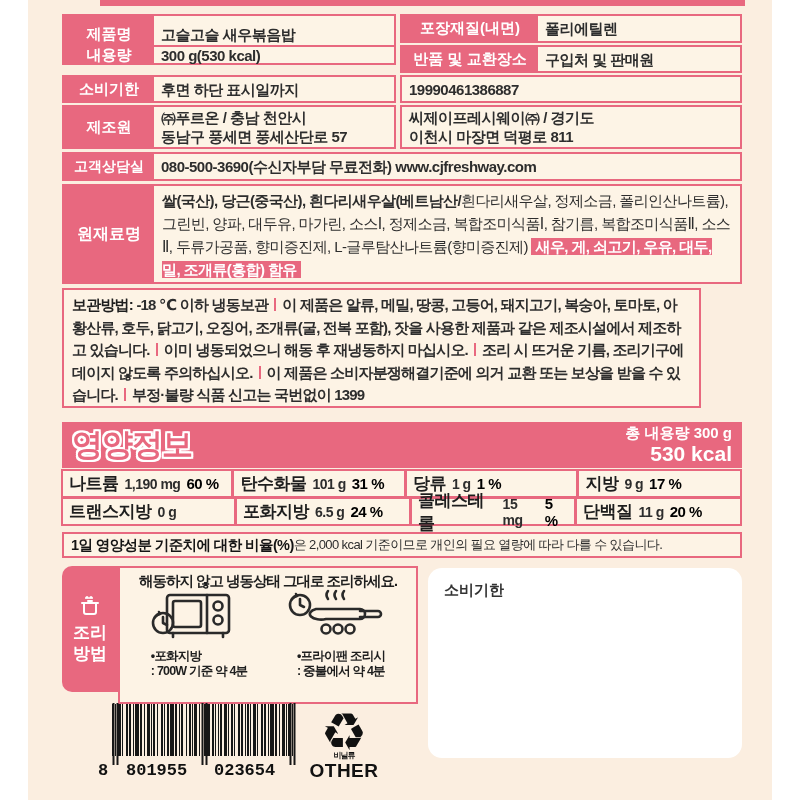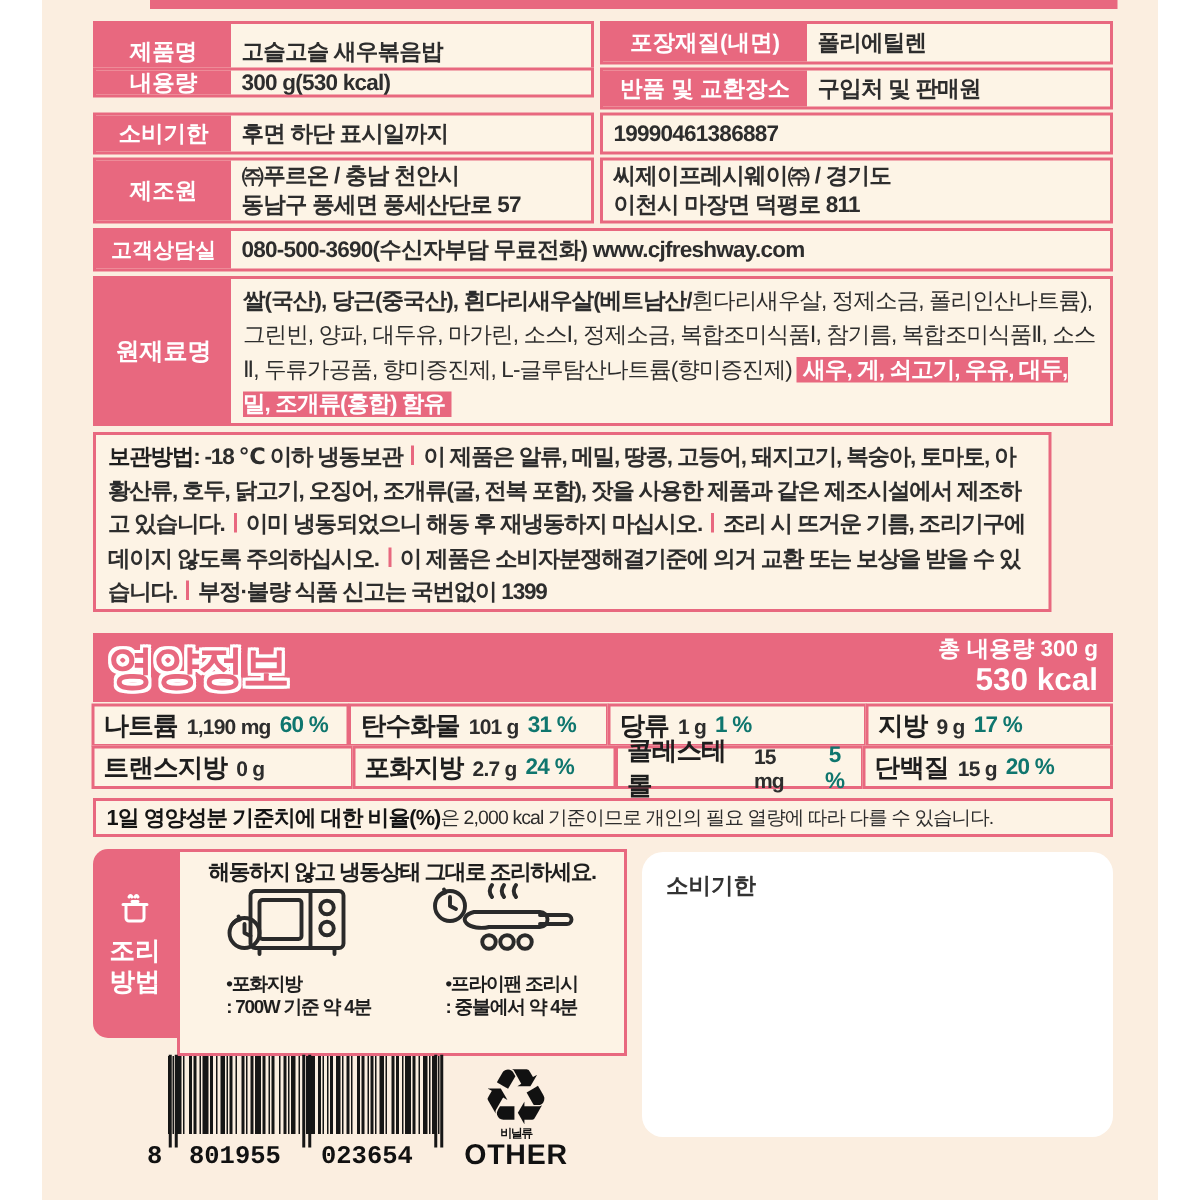--- a/index.html
+++ b/index.html
@@ -30,21 +30,21 @@
   #nut-title { font-size:31px; font-weight:bold; color:#e8687f; letter-spacing:-1px;
     text-shadow:-2px -2px 0 #fff,2px -2px 0 #fff,-2px 2px 0 #fff,2px 2px 0 #fff,0 -2px 0 #fff,0 2px 0 #fff,-2px 0 0 #fff,2px 0 0 #fff; }
   #nut-total { text-align:right; color:#fff; line-height:1.1; }
   #nut-total .t1 { font-size:15px; font-weight:bold; }
   #nut-total .t2 { font-size:21px; font-weight:bold; }
   #nut-table { position:absolute; left:62px; top:470px; width:680px; }
   .nrow { display:flex; }
   .ncell { border:2.5px solid #e8687f; background:#fdf4e6; height:29px; display:flex; align-items:center; padding:0 6px; gap:6px; margin:-1px 0 0 -1px; letter-spacing:-0.5px; }
   .ncell .nm { font-weight:bold; font-size:17px; color:#1e1e1e; }
   .ncell .am { font-size:14px; color:#2d2d2d; font-weight:600; }
-  .ncell .dv { font-weight:bold; font-size:15px; color:#0f766e;text-align:center; }
+  .ncell .dv { font-weight:bold; font-size:15px; color:#000000; }
   #nut-foot { position:absolute; left:62px; top:532px; width:680px; height:26px; border:2.5px solid #e8687f; background:#fdf3e5; display:flex; align-items:center; padding:0 7px; font-size:13px; color:#2d2d2d; letter-spacing:-0.6px; white-space:nowrap; }
   #nut-foot .b { font-weight:bold; font-size:14.5px; color:#141414; }
 
   
   #cook-tab { position:absolute; left:62px; top:566px; width:56px; height:126px; background:#e8687f; border-radius:10px 0 0 10px; display:flex; flex-direction:column; align-items:center; justify-content:center; gap:2px; color:#fff; }
   #cook-tab .vtxt { font-size:17px; font-weight:bold; line-height:19px; }
   #cook-box { position:absolute; left:118px; top:566px; width:300px; height:138px; border:2.5px solid #e8687f; background:#fdf3e5; padding:4px 6px; }
   #cook-head { font-size:14.5px; font-weight:bold; color:#1e1e1e; text-align:center; letter-spacing:-1px; white-space:nowrap; }
   #cook-icons { display:flex; justify-content:space-around; align-items:flex-end; height:52px; margin-top:2px; }
   #cook-lines { display:flex; justify-content:space-around; margin-top:4px; }
@@ -157,31 +157,31 @@
         </div>
     </div>
     <div class="nrow">
       <div class="ncell" style="width:175px;">
           <span class="nm">트랜스지방</span>
           <span class="am">0 g</span>
           <span class="dv"></span>
         </div>
       <div class="ncell" style="width:176px;">
           <span class="nm">포화지방</span>
-          <span class="am">2.7 g</span>
+          <span class="am">6.5 g</span>
           <span class="dv">24 %</span>
         </div>
       <div class="ncell" style="width:166px;">
           <span class="nm">콜레스테롤</span>
           <span class="am">15 mg</span>
           <span class="dv">5 %</span>
         </div>
       <div class="ncell" style="width:167px;">
           <span class="nm">단백질</span>
-          <span class="am">15 g</span>
+          <span class="am">11 g</span>
           <span class="dv">20 %</span>
         </div>
     </div>
   </div>
 
   <div id="nut-foot">
     <span class="b">1일 영양성분 기준치에 대한 비율(%)</span>
       <span>은 2,000 kcal 기준이므로 개인의 필요 열량에 따라 다를 수 있습니다.</span>
   </div>
 

